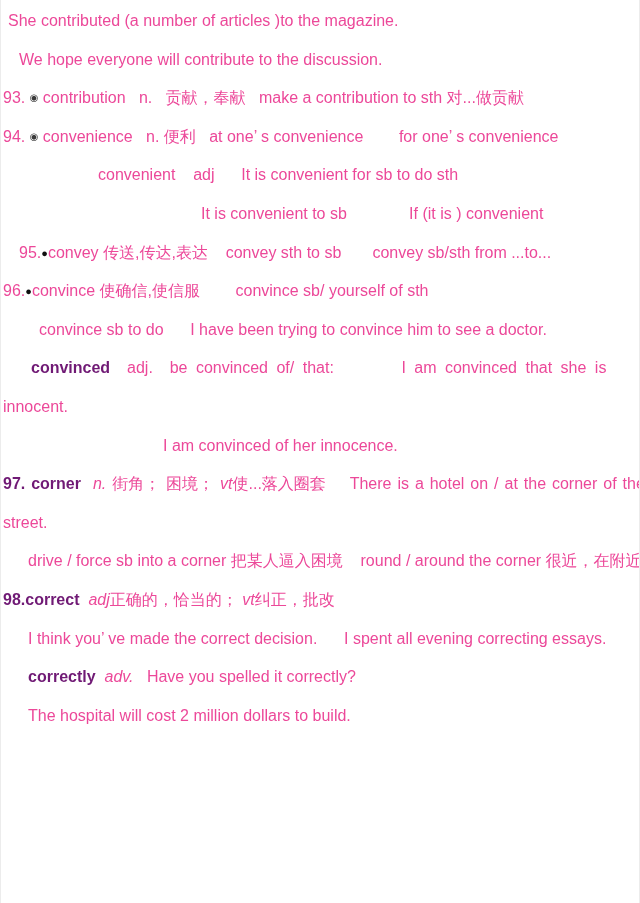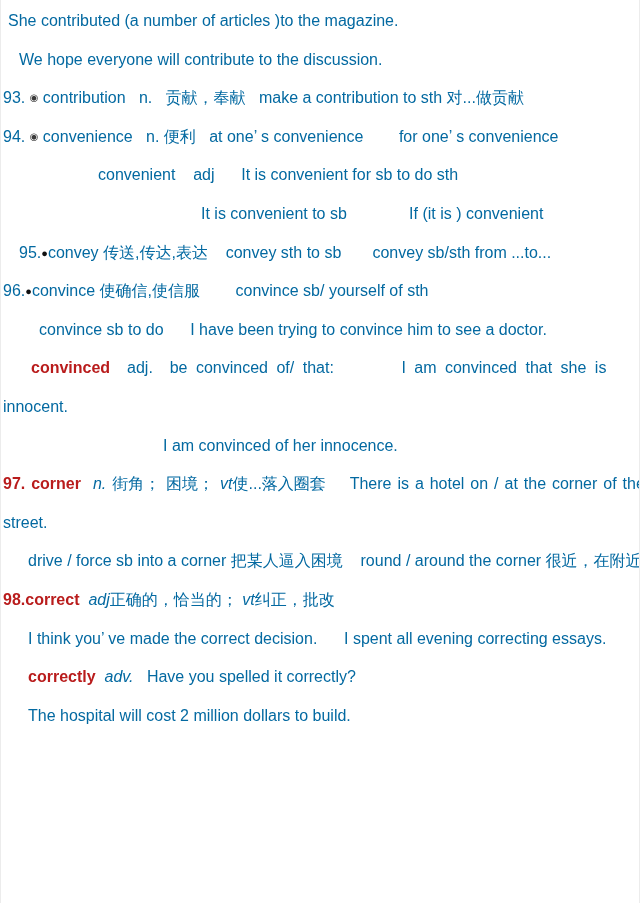--- a/index.html
+++ b/index.html
@@ -22,22 +22,22 @@
     width: 640px;
   }
   .line {
     height: 38.6px;
     line-height: 38.6px;
     font-size: 16px;
     white-space: pre;
     overflow: hidden;
   }
   .line span { white-space: pre; }
-  .seg        { color: #0369a1; }
-  .bold       { font-weight: 700; color: #b91c1c; }
+  .seg        { color: #ec4899; }
+  .bold       { font-weight: 700; color: #701a75; }
   .italic     { font-style: italic; }
   .underline  { text-decoration: underline; text-underline-offset: 4px; text-decoration-thickness: 1.5px; }
   .bullet-ring { font-size: 10px; color: #3a3a3a; vertical-align: 2px; }
   .bullet-dot  { font-size: 11px; color: #101010; vertical-align: 1px; }
 </style>
 </head>
 <body>
 
 <div id="doc">
     <div class="line" style="padding-left: 7px;"><span class="seg">She contributed (a number of articles )to the magazine.</span></div>

